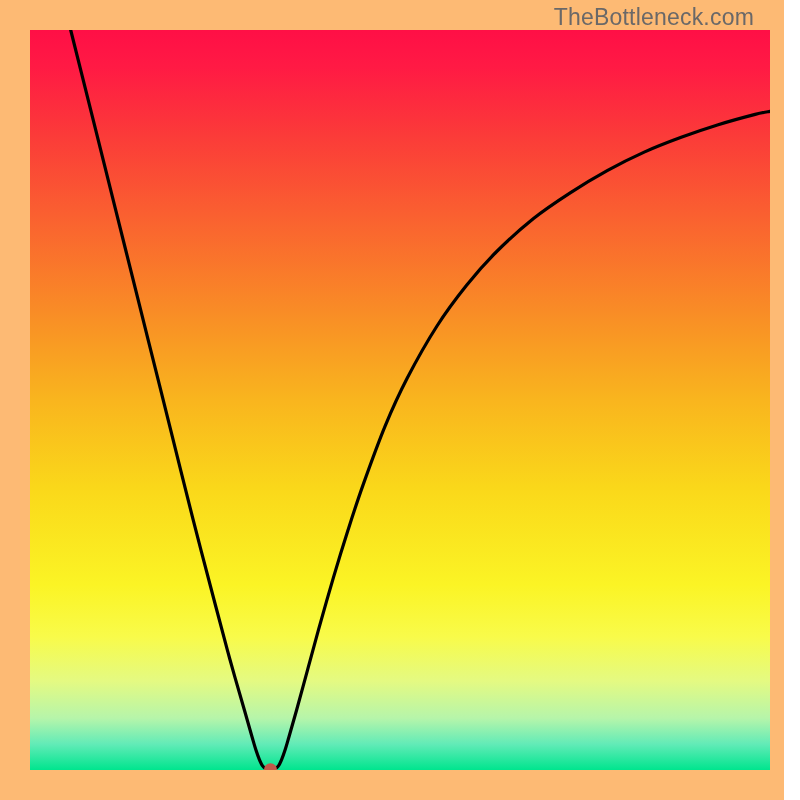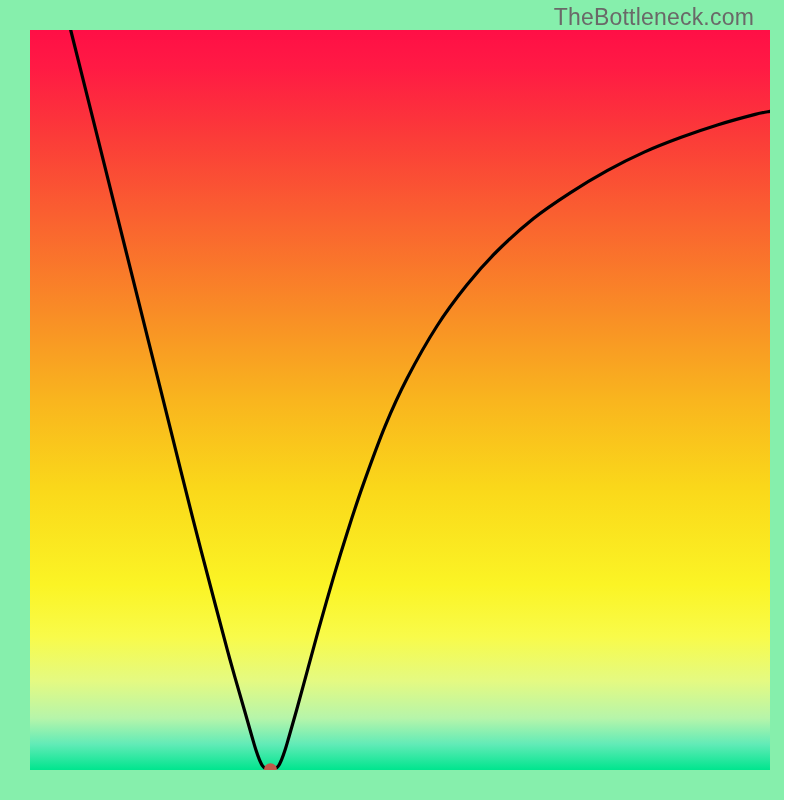--- a/index.html
+++ b/index.html
@@ -7,21 +7,21 @@
     padding: 0;
     width: 800px;
     height: 800px;
     overflow: hidden;
     font-family: Arial, sans-serif;
   }
   .chart-container {
     position: relative;
     width: 784px;
     height: 800px;
-    background: #86efac;
+    background: #fdba74;
   }
   .plot-area {
     position: absolute;
     left: 30px;
     top: 30px;
     width: 740px;
     height: 740px;
     overflow: hidden;
   }
   .gradient-bg {

